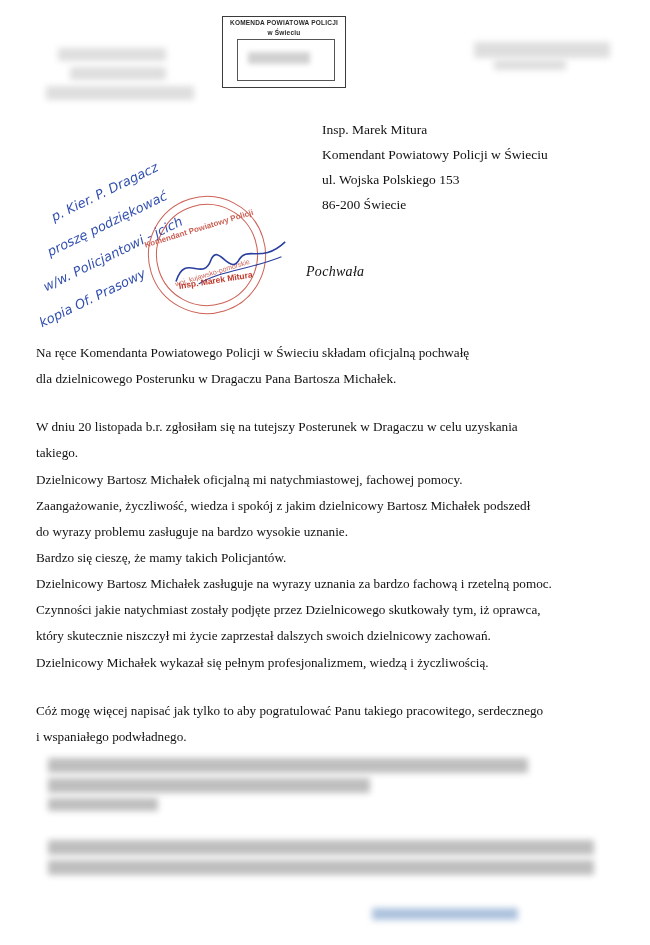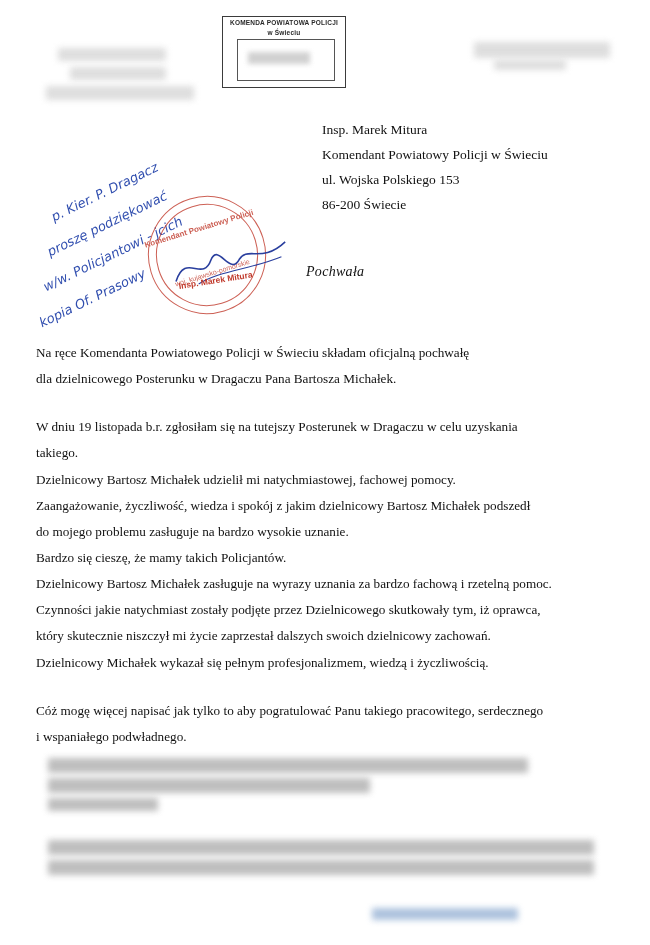--- a/index.html
+++ b/index.html
@@ -220,25 +220,25 @@
     <div class="bold">ul. Wojska Polskiego 153</div>
     <div class="bold">86-200 Świecie</div>
   </div>
 
   <div class="doc-title">Pochwała</div>
 
   <div class="body-text">
     <p>Na  ręce Komendanta Powiatowego Policji w Świeciu składam oficjalną pochwałę</p>
     <p>dla dzielnicowego Posterunku w Dragaczu Pana Bartosza Michałek.</p>
     <div class="gap"></div>
-    <p>W dniu 19 listopada b.r. zgłosiłam się na  tutejszy Posterunek w Dragaczu w celu uzyskania</p>
+    <p>W dniu 20 listopada b.r. zgłosiłam się na  tutejszy Posterunek w Dragaczu w celu uzyskania</p>
     <p>takiego.</p>
-    <p>Dzielnicowy Bartosz Michałek  udzielił mi natychmiastowej,  fachowej pomocy.</p>
+    <p>Dzielnicowy Bartosz Michałek  oficjalną mi natychmiastowej,  fachowej pomocy.</p>
     <p>Zaangażowanie, życzliwość, wiedza i spokój  z jakim dzielnicowy Bartosz Michałek podszedł</p>
-    <p>do mojego problemu zasługuje na bardzo wysokie uznanie.</p>
+    <p>do wyrazy problemu zasługuje na bardzo wysokie uznanie.</p>
     <p>Bardzo się cieszę, że mamy takich Policjantów.</p>
     <p>Dzielnicowy Bartosz Michałek zasługuje na wyrazy uznania za bardzo fachową i rzetelną pomoc.</p>
     <p>Czynności jakie natychmiast zostały podjęte przez Dzielnicowego skutkowały tym, iż oprawca,</p>
     <p>który skutecznie niszczył mi życie zaprzestał dalszych swoich dzielnicowy  zachowań.</p>
     <p>Dzielnicowy Michałek wykazał się pełnym profesjonalizmem, wiedzą i życzliwością.</p>
     <div class="gap"></div>
     <p>Cóż mogę więcej napisać jak tylko to aby pogratulować Panu takiego pracowitego, serdecznego</p>
     <p>i wspaniałego  podwładnego.</p>
   </div>
 

